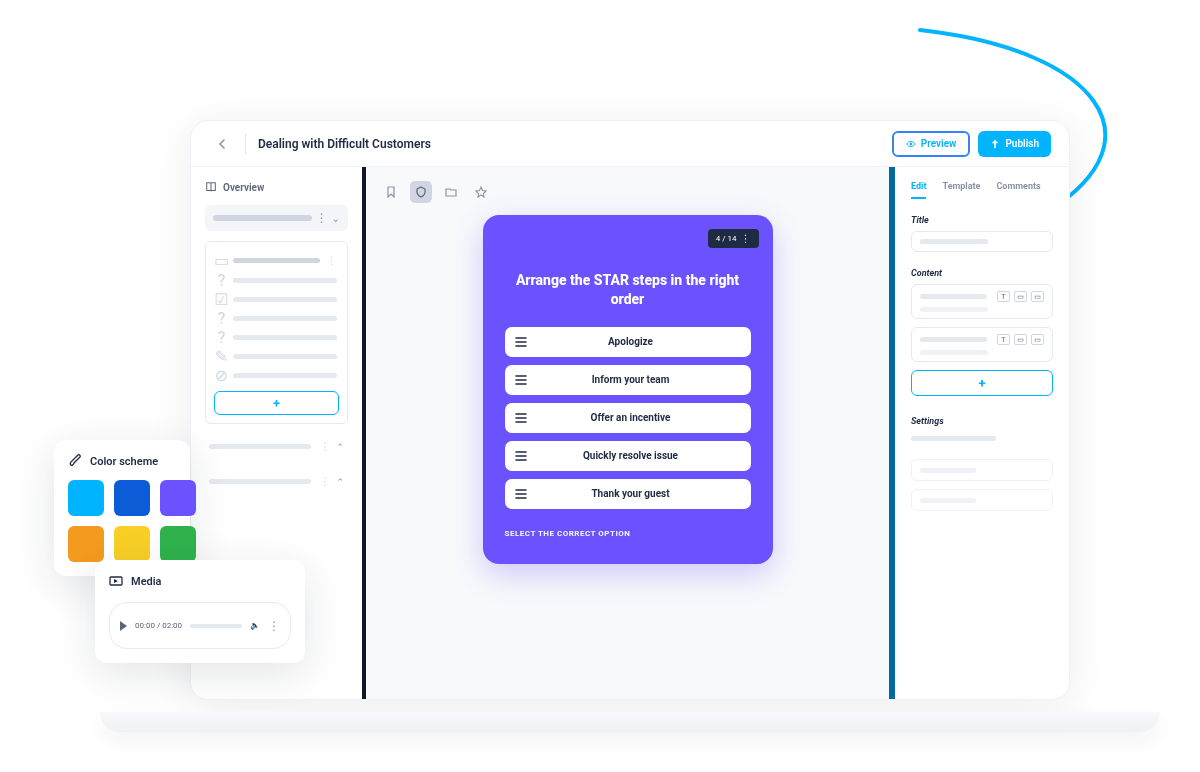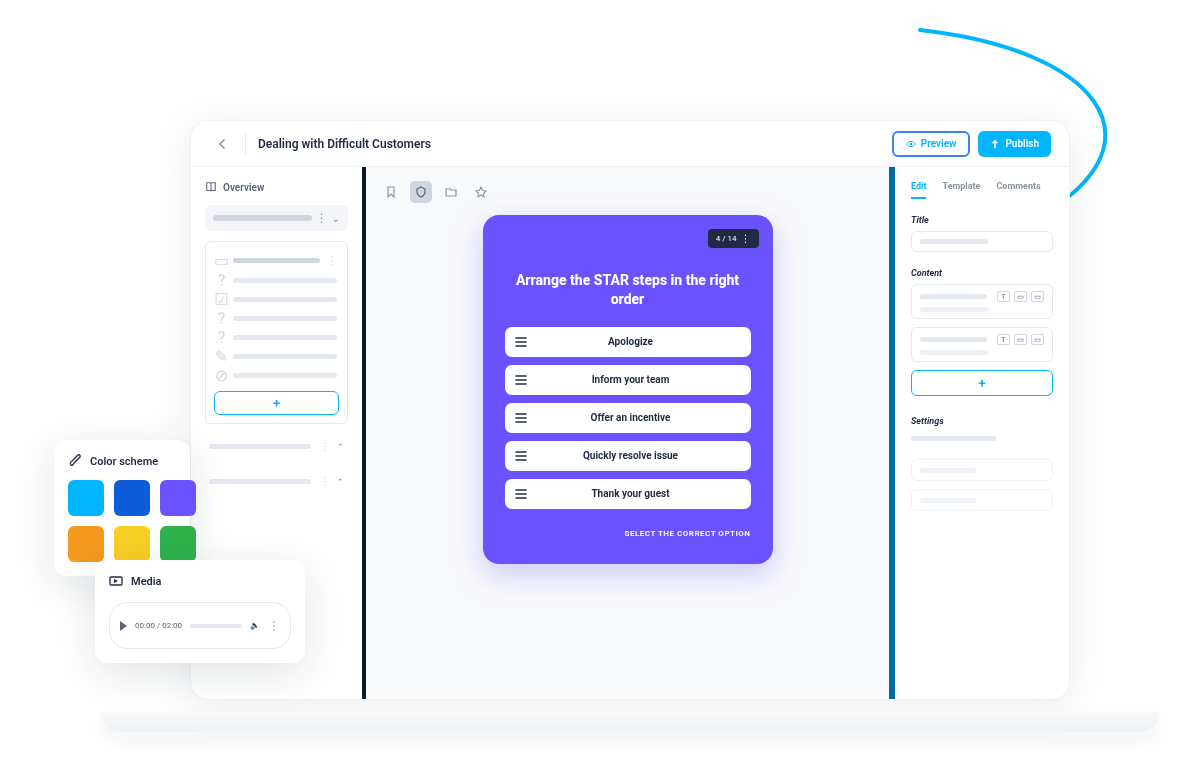--- a/index.html
+++ b/index.html
@@ -48,21 +48,21 @@
   .canvas { flex:1; background:#f8f9fb; position:relative; padding:14px; }
   .canvas-toolbar { display:flex; gap:8px; align-items:center; margin-bottom:10px; }
   .ct-btn { width:22px; height:22px; border-radius:5px; display:flex; align-items:center; justify-content:center; color:#8a94a6; cursor:pointer; }
   .ct-btn.active { background:#cfd6e2; color:#5b6478; }
   .card { width:290px; margin:12px auto 0; background:#6b52ff; border-radius:16px; padding:22px 22px 26px; color:#fff; position:relative; box-shadow:0 10px 30px rgba(80,60,255,0.25); }
   .card .tag { position:absolute; top:14px; right:14px; background:#1f2a44; color:#fff; font-size:8px; padding:4px 8px; border-radius:4px; display:flex; align-items:center; gap:4px; }
   .card h2 { text-align:center; font-size:14px; font-weight:800; line-height:1.35; margin:34px 0 18px; }
   .opt { background:#fff; color:#1f2a44; border-radius:7px; height:30px; display:flex; align-items:center; margin-bottom:8px; padding:0 10px; font-size:10px; font-weight:700; }
   .opt .drag { color:#1f2a44; margin-right:14px; display:flex; align-items:center; }
   .opt .txt { flex:1; text-align:center; margin-right:20px; }
-  .card .cta { text-align:right; font-size:8px; letter-spacing:0.5px; font-weight:700; margin-top:20px; opacity:0.95; }
+  .card .cta { text-align:left; font-size:8px; letter-spacing:0.5px; font-weight:700; margin-top:20px; opacity:0.95; }
 
   
   .rpanel { width:180px; padding:14px 16px; border-left:6px solid #0369a1; font-size:10px; color:#5b6478; }
   .tabs { display:flex; gap:16px; font-size:9px; margin-bottom:16px; }
   .tab { color:#8a94a6; padding-bottom:6px; cursor:pointer;font-weight:bold; }
   .tab.active { color:#00b4ff; border-bottom:2px solid #00b4ff; font-weight:700; }
   .field-label { font-size:9px; font-weight:700; color:#1f2a44; margin-bottom:6px;font-style:italic; }
   .field-box { border:1px solid #e4e8ef; border-radius:6px; padding:7px 8px; margin-bottom:16px; }
   .ph-line { height:5px; background:#e4e8ef; border-radius:3px; }
   .content-row { border:1px solid #e4e8ef; border-radius:6px; padding:6px 8px; margin-bottom:8px; }

